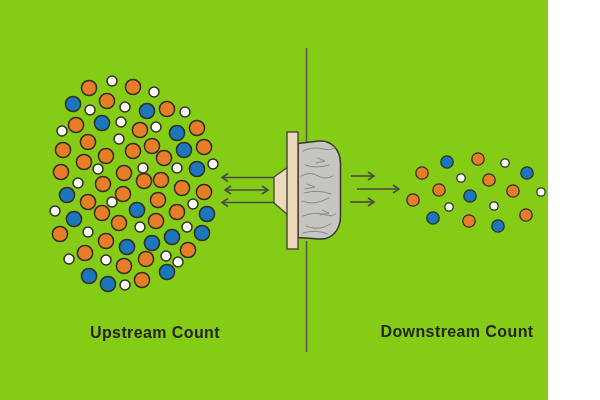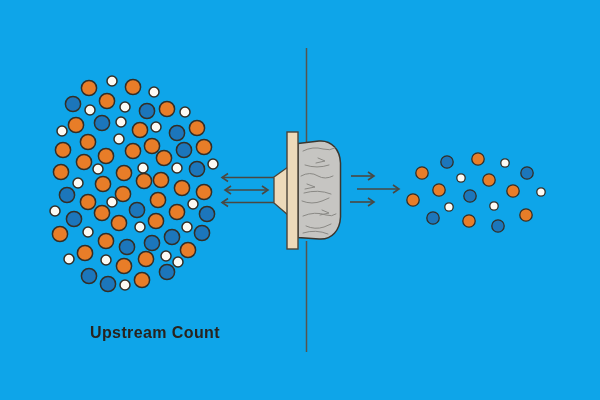--- a/index.html
+++ b/index.html
@@ -1,18 +1,18 @@
 <!DOCTYPE html>
 <html><head>
 <meta charset="utf-8">
 <style>
   html,body{margin:0;padding:0;}
   .stage{
-    position:relative;width:600px;height:400px;overflow:hidden;
-    background:#0ea5e9;
+    position:relative;width:548px;height:400px;overflow:hidden;
+    background:#84cc16;
     font-family:"Liberation Sans", sans-serif;
   }
   svg{position:absolute;left:0;top:0;}
   .count-label{
     position:absolute;transform:translateX(-50%);
     font-weight:700;font-size:16px;letter-spacing:.4px;
     color:#28231e;white-space:nowrap;line-height:1;
   }
   .label-up{left:155px;top:325px;}
   .label-down{left:457px;top:324px;}
@@ -142,13 +142,14 @@
       <circle cx="470" cy="196" r="6.2" fill="#1c76bb" stroke="#332e26" stroke-width="1.3"></circle>
       <circle cx="413" cy="200" r="6.2" fill="#e87d28" stroke="#332e26" stroke-width="1.3"></circle>
       <circle cx="494" cy="206" r="4.2" fill="#fcfaf4" stroke="#332e26" stroke-width="1.3"></circle>
       <circle cx="449" cy="207" r="4.2" fill="#fcfaf4" stroke="#332e26" stroke-width="1.3"></circle>
       <circle cx="526" cy="215" r="6.2" fill="#e87d28" stroke="#332e26" stroke-width="1.3"></circle>
       <circle cx="433" cy="218" r="6.2" fill="#1c76bb" stroke="#332e26" stroke-width="1.3"></circle>
       <circle cx="469" cy="221" r="6.2" fill="#e87d28" stroke="#332e26" stroke-width="1.3"></circle>
       <circle cx="498" cy="226" r="6.2" fill="#1c76bb" stroke="#332e26" stroke-width="1.3"></circle>
     </svg>
   <div class="count-label label-up">Upstream Count</div>
+  <div class="count-label label-down">Downstream Count</div>
 </div>
 
 </body></html>

